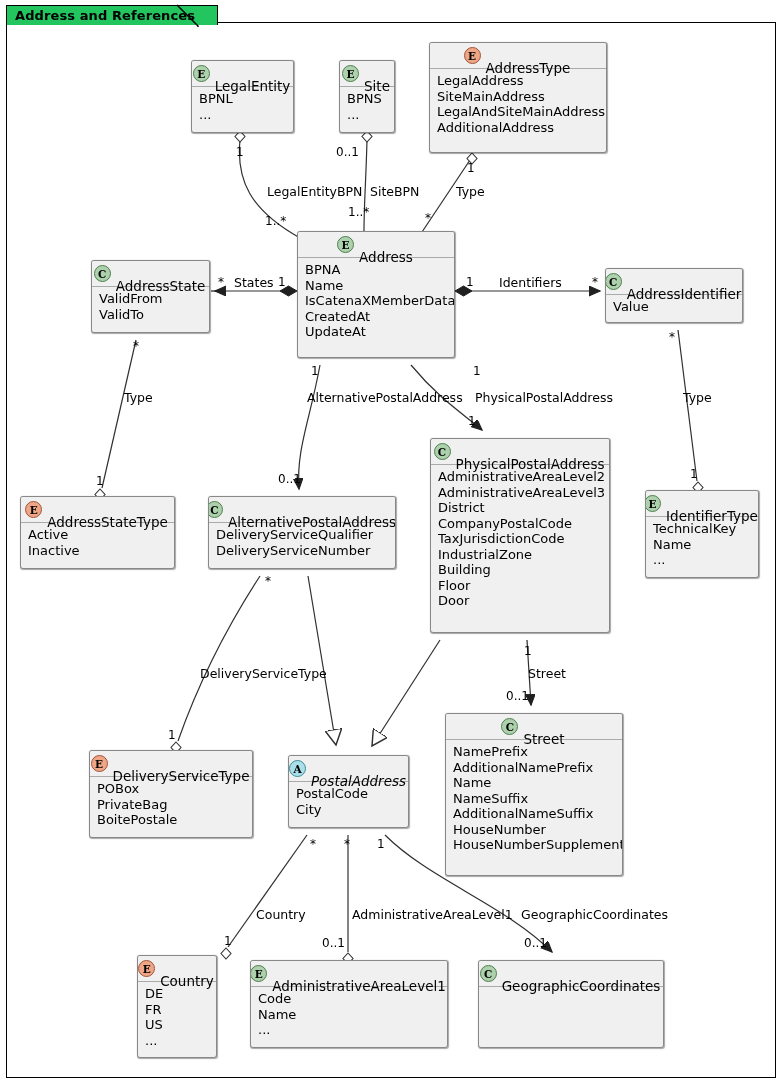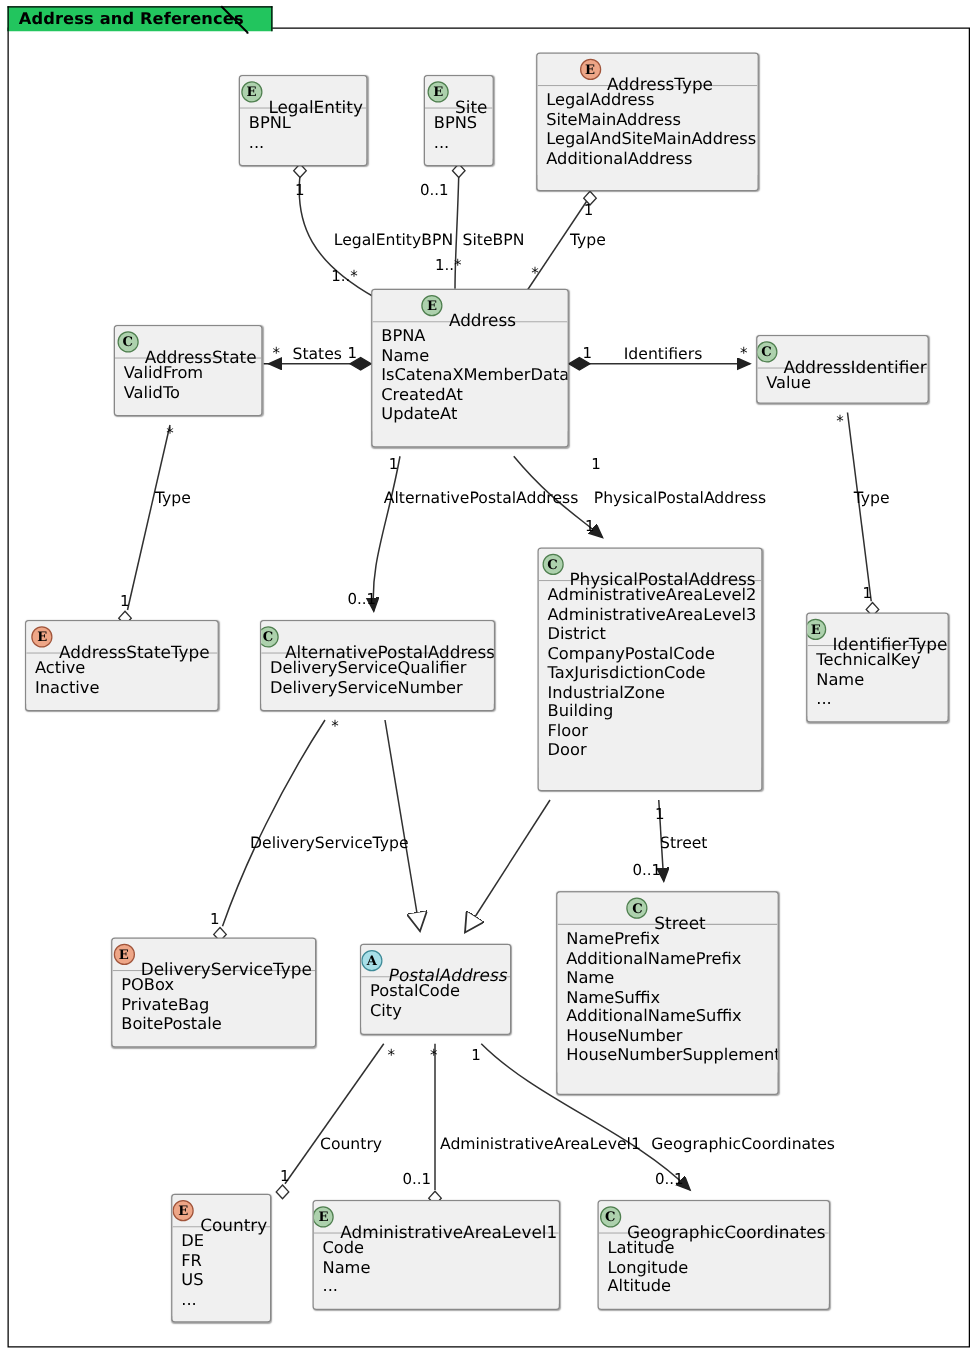--- a/index.html
+++ b/index.html
@@ -447,21 +447,16 @@
           <div class="uml-attr">Code</div>
           <div class="uml-attr">Name</div>
           <div class="uml-attr">...</div>
         </div>
       </div>
       <div class="uml-box" style="left: 478px; top: 960px; width: 186px; height: 88px;">
         <div class="uml-head">
           <span class="badge badge-C-green">C</span>
           <span class="uml-title">GeographicCoordinates</span>
         </div>
-        <div class="uml-body">
-          <div class="uml-attr">Latitude</div>
-          <div class="uml-attr">Longitude</div>
-          <div class="uml-attr">Altitude</div>
-        </div>
       </div>
     </div>
 
 </div>
 
 </body></html>

